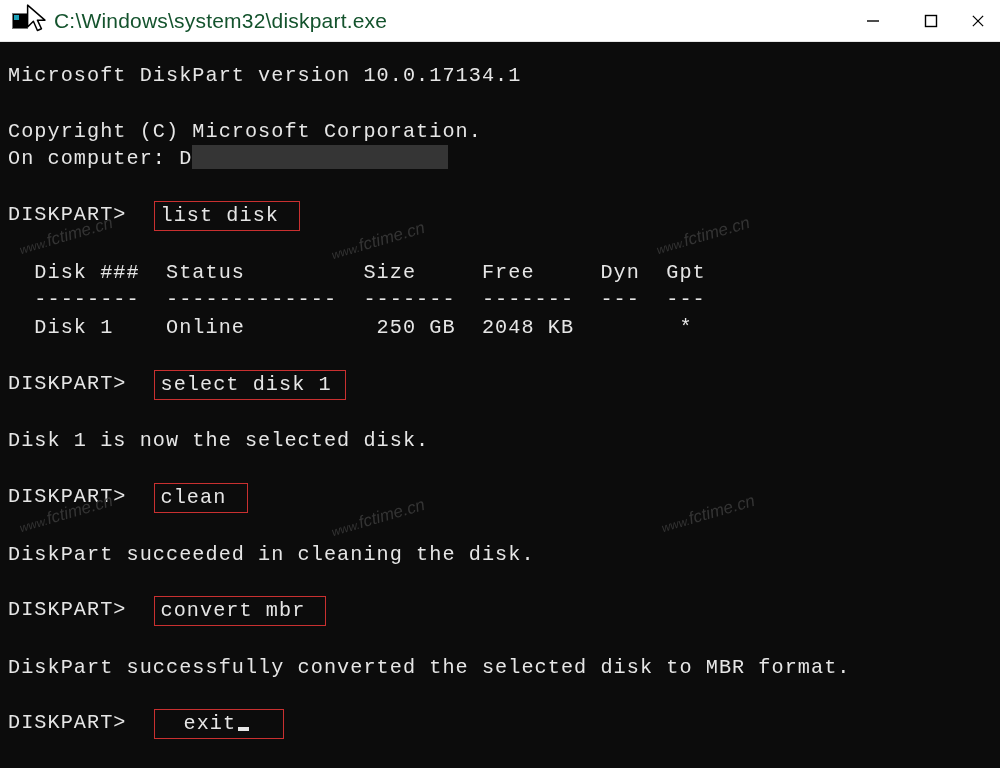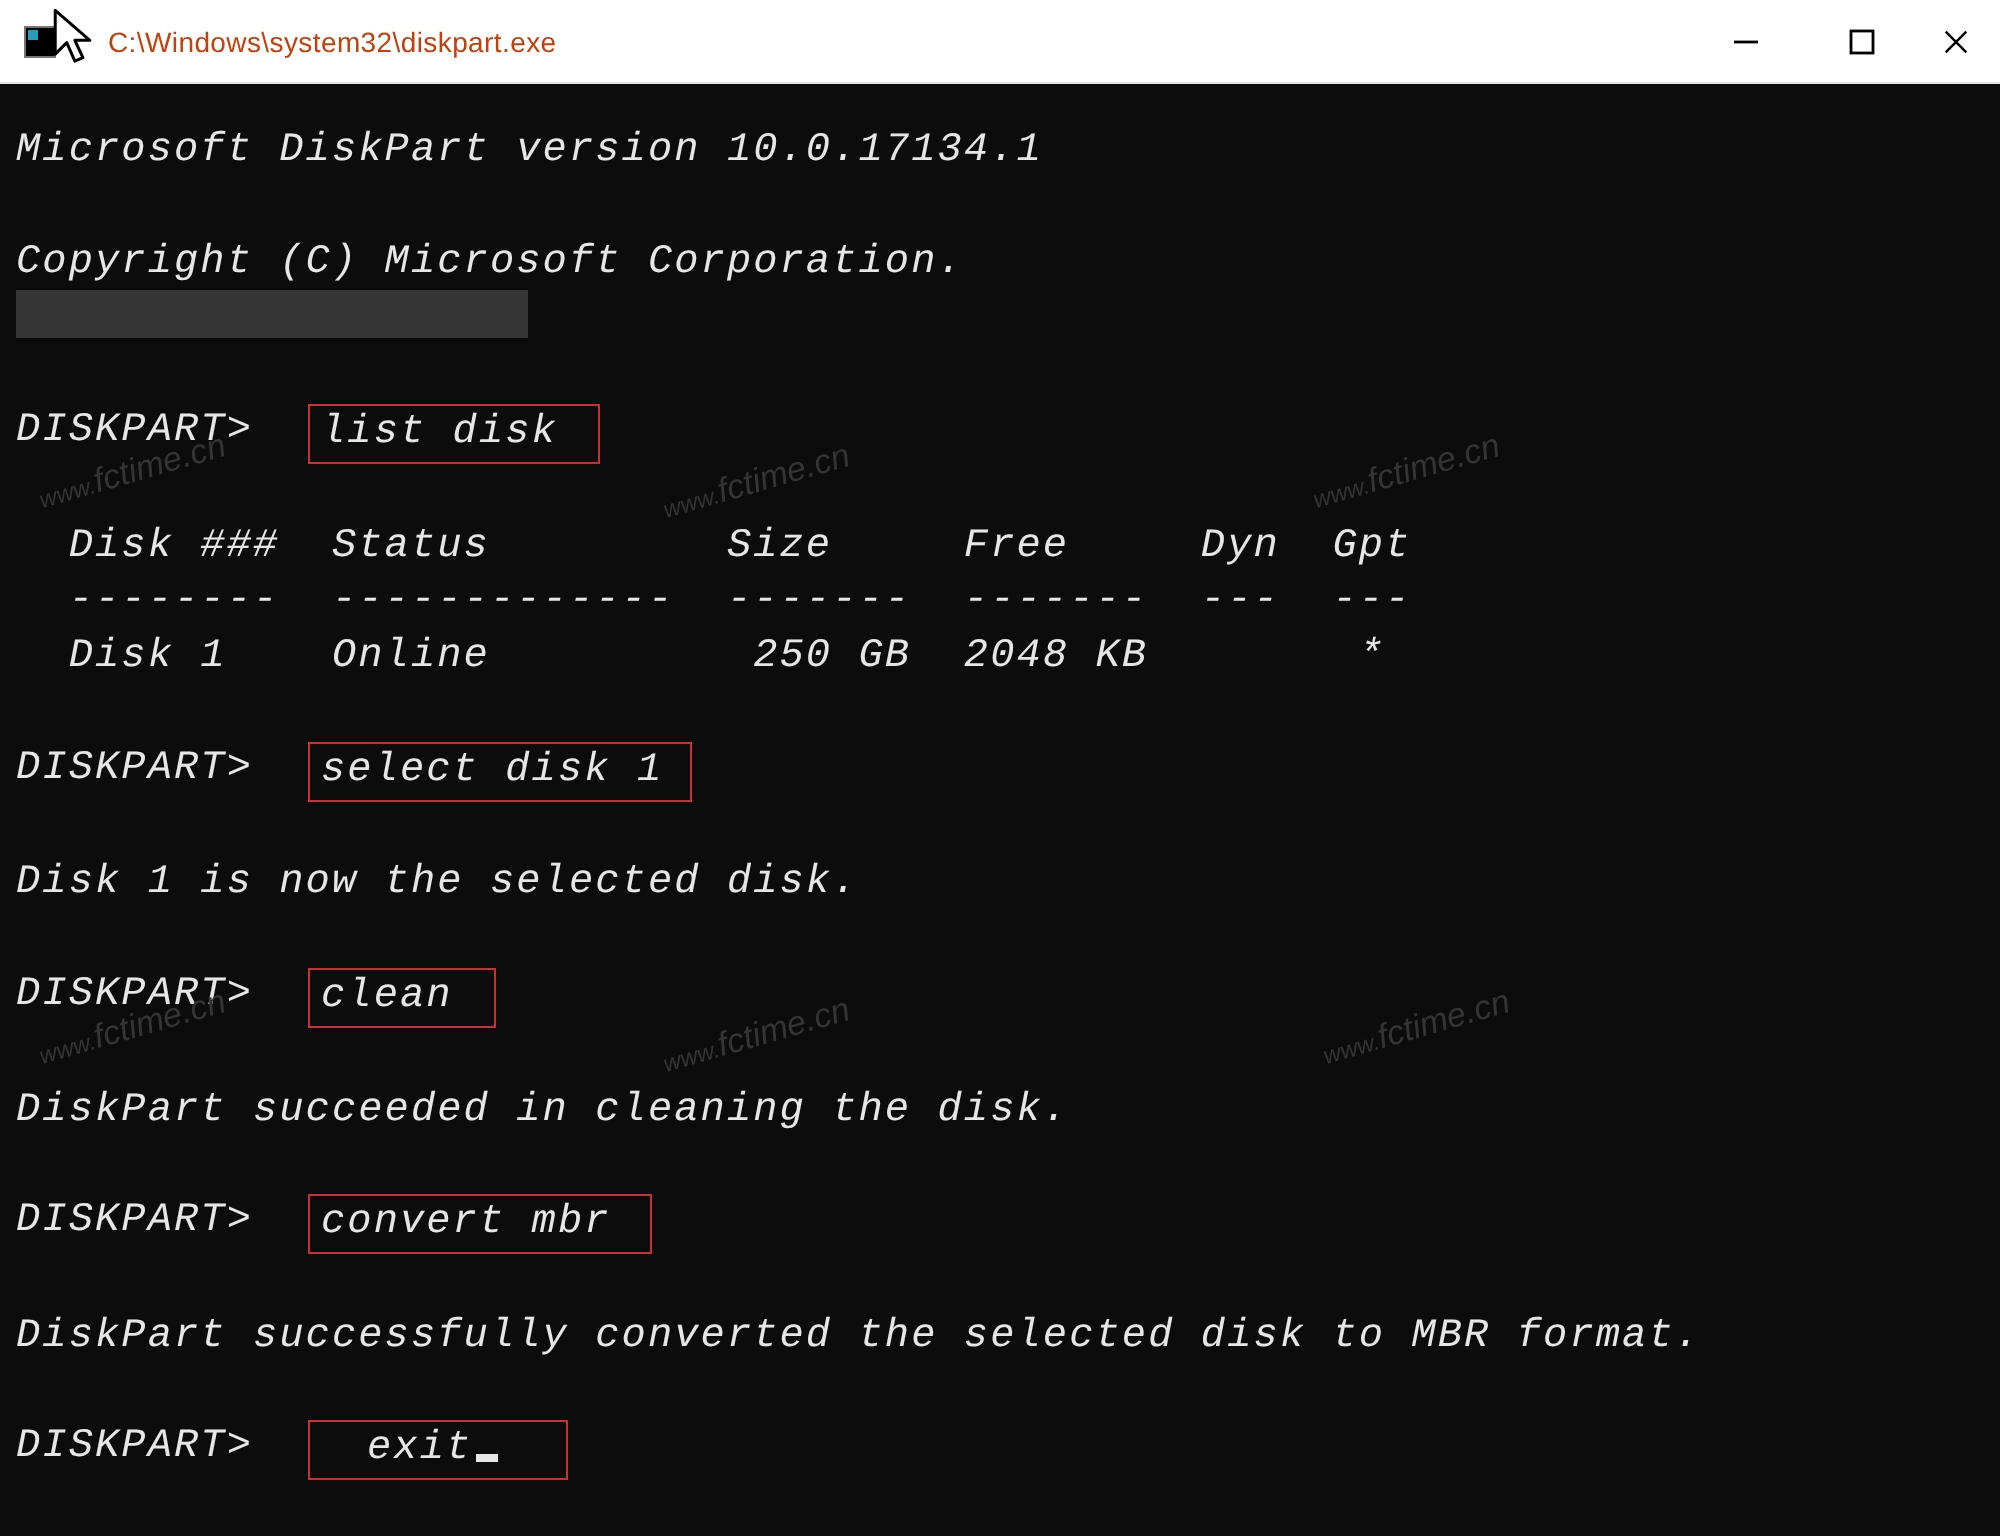--- a/index.html
+++ b/index.html
@@ -40,22 +40,22 @@
   .cursor {
     position: absolute;
     left: 26px;
     top: 4px;
     pointer-events: none;
   }
   .cursor svg { width: 24px; height: 30px; }
 
   .title-text {
     margin-left: 26px;
-    font-size: 14px;
-    color: #c2410c;
+    font-size: 21px;
+    color: #14532d;
     letter-spacing: 0.2px;
     white-space: nowrap;
   }
 
   .win-controls {
     position: absolute;
     right: 0;
     top: 0;
     height: 41px;
     display: flex;
@@ -96,21 +96,20 @@
 
   .terminal pre,
   .terminal .line {
     margin: 0;
     font-family: inherit;
     white-space: pre;
   }
 
   .line {
     display: block;
-    font-style: italic;
   }
 
   .prompt-row {
     display: flex;
     align-items: flex-start;
     gap: 16px;
   }
 
   .cmd-box {
     border: 1.8px solid #c93030;
@@ -202,21 +201,21 @@
     <div class="wm" style="left:18px;  top:180px;"><span class="small">www.</span><span>fctime.cn</span></div>
     <div class="wm" style="left:330px; top:185px;"><span class="small">www.</span><span>fctime.cn</span></div>
     <div class="wm" style="left:655px; top:180px;"><span class="small">www.</span><span>fctime.cn</span></div>
     <div class="wm" style="left:18px;  top:458px;"><span class="small">www.</span><span>fctime.cn</span></div>
     <div class="wm" style="left:330px; top:462px;"><span class="small">www.</span><span>fctime.cn</span></div>
     <div class="wm" style="left:660px; top:458px;"><span class="small">www.</span><span>fctime.cn</span></div>
 
     <span class="line">Microsoft DiskPart version 10.0.17134.1</span>
     <span class="line">&nbsp;</span>
     <span class="line">Copyright (C) Microsoft Corporation.</span>
-    <span class="line"><span class="redact"></span></span>
+    <span class="line"><span>On computer: D</span><span class="redact"></span></span>
     <span class="line">&nbsp;</span>
 
     <span class="line prompt-row">
       <span>DISKPART&gt;</span>
       <span class="cmd-box"><span>list disk</span></span>
     </span>
     <span class="line">&nbsp;</span>
     <span class="line">  Disk ###  Status         Size     Free     Dyn  Gpt</span>
     <span class="line">  --------  -------------  -------  -------  ---  ---</span>
     <span class="line">  Disk 1    Online          250 GB  2048 KB        *</span>

